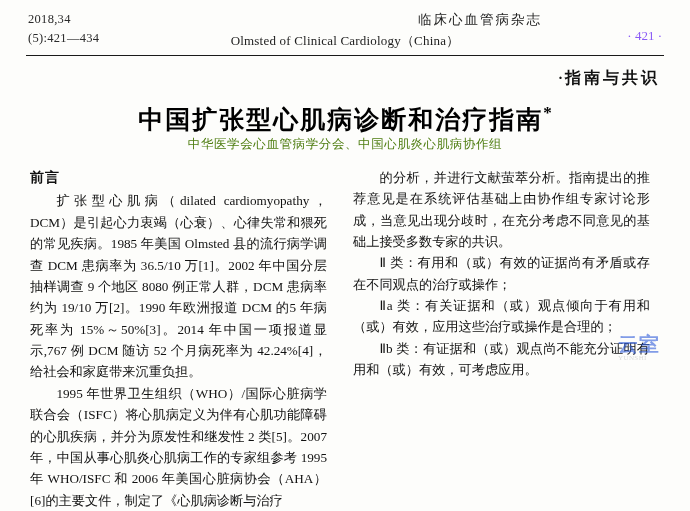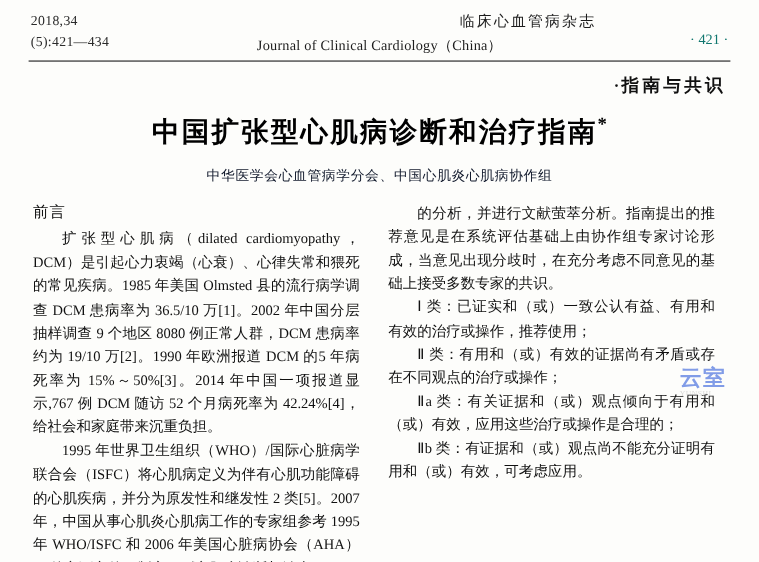--- a/index.html
+++ b/index.html
@@ -54,21 +54,21 @@
     font-size: 13px;
     letter-spacing: 0.2px;
     margin-top: 1px;
   }
   .header-right {
     width: 120px;
     text-align: right;
     font-size: 13px;
     line-height: 1.5;
     padding-top: 16px;
-    color: #0f766e;
+    color: #8b5cf6;
   }
   .rule {
     margin: 4px 26px 0 26px;
     border-top: 1.6px solid #1a1a1a;
   }
 
   
   .section-tag {
     margin: 12px 30px 0 0;
     text-align: right;
@@ -95,41 +95,40 @@
     font-family: "Liberation Serif", serif;
   }
   .title .star {
     font-size: 17px;
     vertical-align: top;
     letter-spacing: 0;
   }
   .authors {
     text-align: center;
     font-size: 12.5px;
-    margin-top: 16px;
     letter-spacing: 0.6px;
-    color: #0f172a;
+    color: #4d7c0f;
   }
 
   
   .body {
     display: flex;
     margin: 14px 30px 0 30px;
     gap: 26px;
   }
   .col {
     width: 297px;
     font-size: 13.2px;
     line-height: 1.62;
     text-align: justify;
     color: #111;
   }
   .lead {
     font-size: 14px;
-    font-weight: normal;
+    font-weight: bold;
     letter-spacing: 1px;
     margin-bottom: 1px;
   }
   .para {
     text-indent: 2em;
     margin: 0;
   }
   .para + .para {
     margin-top: 0;
   }
@@ -162,21 +161,21 @@
 
 <div class="page">
 
   <div class="header">
     <div class="header-left">
       <div>2018,34</div>
       <div>(5):421—434</div>
     </div>
     <div class="header-center">
       <div class="cn">临床心血管病杂志</div>
-      <div class="en">Journal of Clinical Cardiology（China）</div>
+      <div class="en">Olmsted of Clinical Cardiology（China）</div>
     </div>
     <div class="header-right">· 421 ·</div>
   </div>
 
   <div class="rule"></div>
 
   <div class="section-tag">
     <span class="dot">·</span><span>指南与共识</span>
   </div>
 
@@ -189,21 +188,20 @@
   <div class="body">
 
     <div class="col">
       <div class="lead">前言</div>
       <p class="para">扩张型心肌病（dilated cardiomyopathy，DCM）是引起心力衷竭（心衰）、心律失常和猥死的常见疾病。1985 年美国 Olmsted 县的流行病学调查 DCM 患病率为 36.5/10 万[1]。2002 年中国分层抽样调查 9 个地区 8080 例正常人群，DCM 患病率约为 19/10 万[2]。1990 年欧洲报道 DCM 的5 年病死率为 15%～50%[3]。2014 年中国一项报道显示,767 例 DCM 随访 52 个月病死率为 42.24%[4]，给社会和家庭带来沉重负担。</p>
       <p class="para">1995 年世界卫生组织（WHO）/国际心脏病学联合会（ISFC）将心肌病定义为伴有心肌功能障碍的心肌疾病，并分为原发性和继发性 2 类[5]。2007 年，中国从事心肌炎心肌病工作的专家组参考 1995 年 WHO/ISFC 和 2006 年美国心脏病协会（AHA）[6]的主要文件，制定了《心肌病诊断与治疗</p>
     </div>
 
     <div class="col">
       <p class="para">的分析，并进行文献萤萃分析。指南提出的推荐意见是在系统评估基础上由协作组专家讨论形成，当意见出现分歧时，在充分考虑不同意见的基础上接受多数专家的共识。</p>
-      <p class="para">Ⅰ 类：已证实和（或）一致公认有益、有用和有效的治疗或操作，推荐使用；</p>
       <p class="para">Ⅱ 类：有用和（或）有效的证据尚有矛盾或存在不同观点的治疗或操作；</p>
       <p class="para">Ⅱa 类：有关证据和（或）观点倾向于有用和（或）有效，应用这些治疗或操作是合理的；</p>
       <p class="para">Ⅱb 类：有证据和（或）观点尚不能充分证明有用和（或）有效，可考虑应用。</p>
     </div>
 
   </div>
 
   <div class="watermark">
     <div class="wm-text">云室</div>
     <div class="wm-sub">YUNSHI</div>

